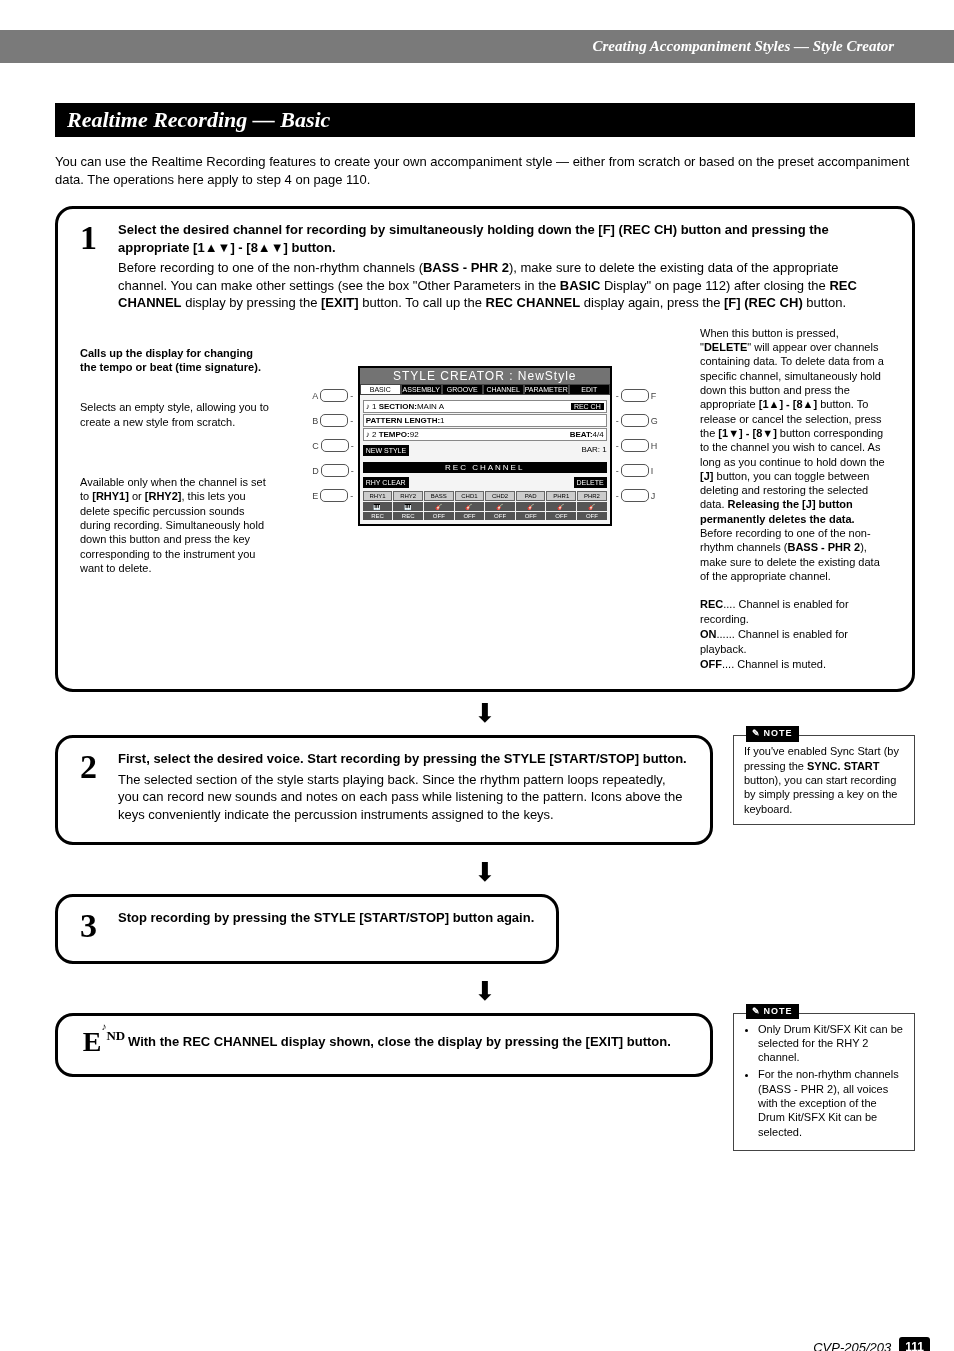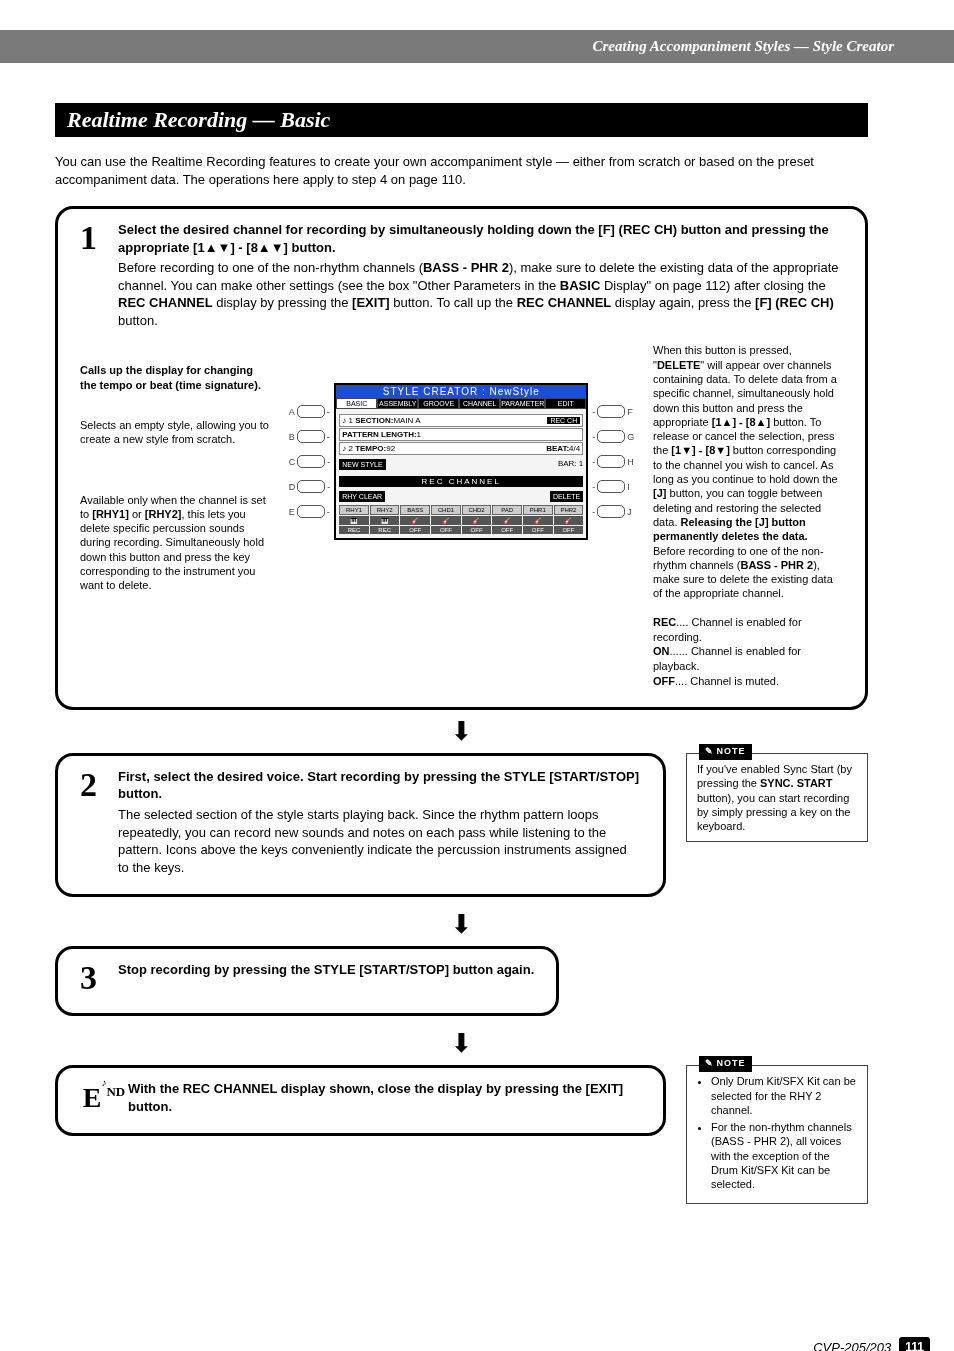--- a/index.html
+++ b/index.html
@@ -1,38 +1,38 @@
 <!DOCTYPE html>
 <html><head>
 <meta charset="utf-8">
 <style>
   body{margin:0;background:#fff;font-family:Arial,Helvetica,sans-serif;color:#000;font-size:12px;}
   .page{width:954px;min-height:1351px;margin:0 auto;position:relative;box-sizing:border-box;}
   .header-bar{background:#7a7a7a;color:#fff;font-style:italic;font-weight:bold;text-align:right;padding:8px 60px 8px 0;font-size:15px;font-family:Georgia,serif;margin-top:30px;}
-  .content{padding:20px 86px 0 55px;}
+  .content{padding:20px 39px 0 55px;}
   .title-bar{background:#000;color:#fff;font-style:italic;font-weight:bold;font-family:Georgia,serif;font-size:22px;padding:4px 12px;margin-top:20px;}
   .intro{margin:16px 0 18px 0;font-size:13px;line-height:1.35;}
   .step-box{border:3px solid #000;border-radius:18px;padding:12px 22px 18px 22px;margin:0 0 6px 0;position:relative;}
   .step-row{display:flex;}
   .step-num{font-family:Georgia,'Times New Roman',serif;font-size:34px;font-weight:bold;width:38px;line-height:1;flex-shrink:0;}
   .step-body{flex:1;font-size:13px;line-height:1.35;}
   .step-title{font-weight:bold;margin-bottom:3px;}
   .arrow-down{text-align:center;font-size:26px;margin:6px 0;}
   .callouts{margin-top:14px;display:flex;gap:8px;}
   .co-col{font-size:11px;line-height:1.3;}
   .co-left{width:190px;flex-shrink:0;}
   .co-right{width:190px;flex-shrink:0;}
   .co-item{margin-bottom:14px;}
   .screen{flex:1;min-width:0;}
   .screen-outer{display:flex;align-items:center;gap:4px;justify-content:center;}
   .panel-btns{display:flex;flex-direction:column;gap:12px;font-size:9px;color:#444;}
   .pbtn{display:flex;align-items:center;gap:2px;}
   .pbtn-box{width:26px;height:11px;border:1.5px solid #555;border-radius:5px;}
   .lcd{border:2px solid #000;background:#f4f4f4;width:250px;}
-  .lcd-ttl{background:#1d4ed8;color:#fff;text-align:center;font-size:10px;letter-spacing:1px;padding:1px 0;}
+  .lcd-ttl{background:#737373;color:#fff;text-align:center;font-size:12px;letter-spacing:1px;padding:1px 0;}
   .lcd-tabs{display:flex;background:#000;}
   .lcd-tab{flex:1;font-size:7px;color:#fff;text-align:center;padding:1px 0;border:1px solid #444;}
   .lcd-tab.on{background:#fff;color:#000;}
   .lcd-body{padding:4px 3px;font-size:8px;}
   .lcd-row{display:flex;justify-content:space-between;align-items:center;padding:1px 2px;border:1px solid #888;margin:1px 0;background:#fff;}
   .lcd-chip{background:#000;color:#fff;padding:0 3px;font-size:7px;display:inline-block;}
   .lcd-strip{background:#000;color:#fff;text-align:center;font-size:8px;padding:1px 0;margin-top:6px;letter-spacing:2px;}
   .lcd-chans{display:flex;gap:1px;margin-top:3px;}
   .lcd-chan{flex:1;text-align:center;font-size:6px;border:1px solid #666;background:#ccc;padding:1px 0;}
   .lcd-ind{display:flex;gap:1px;}

